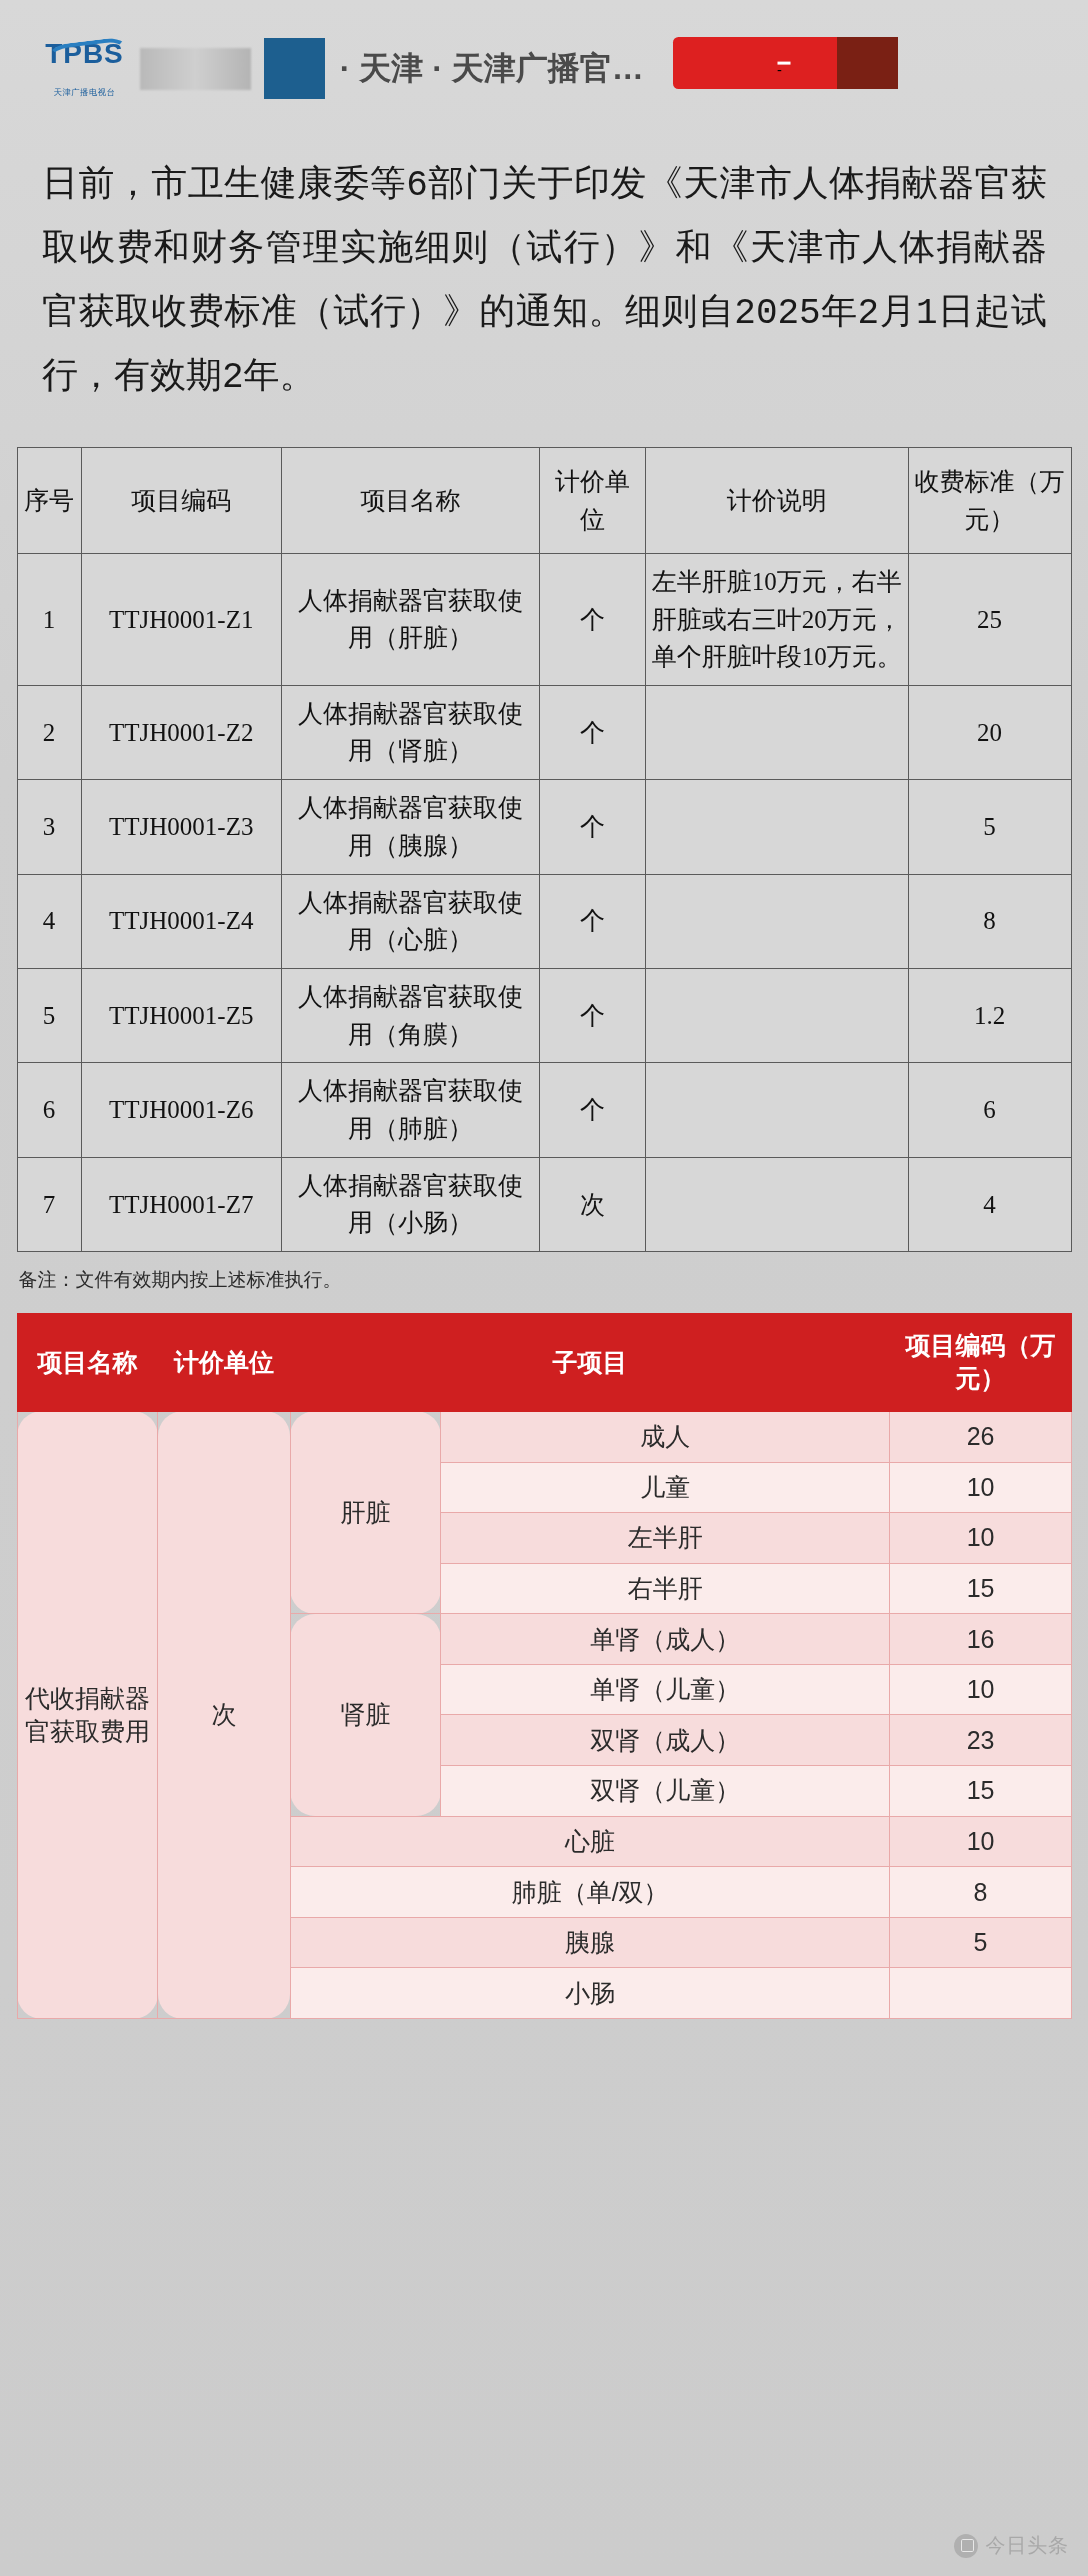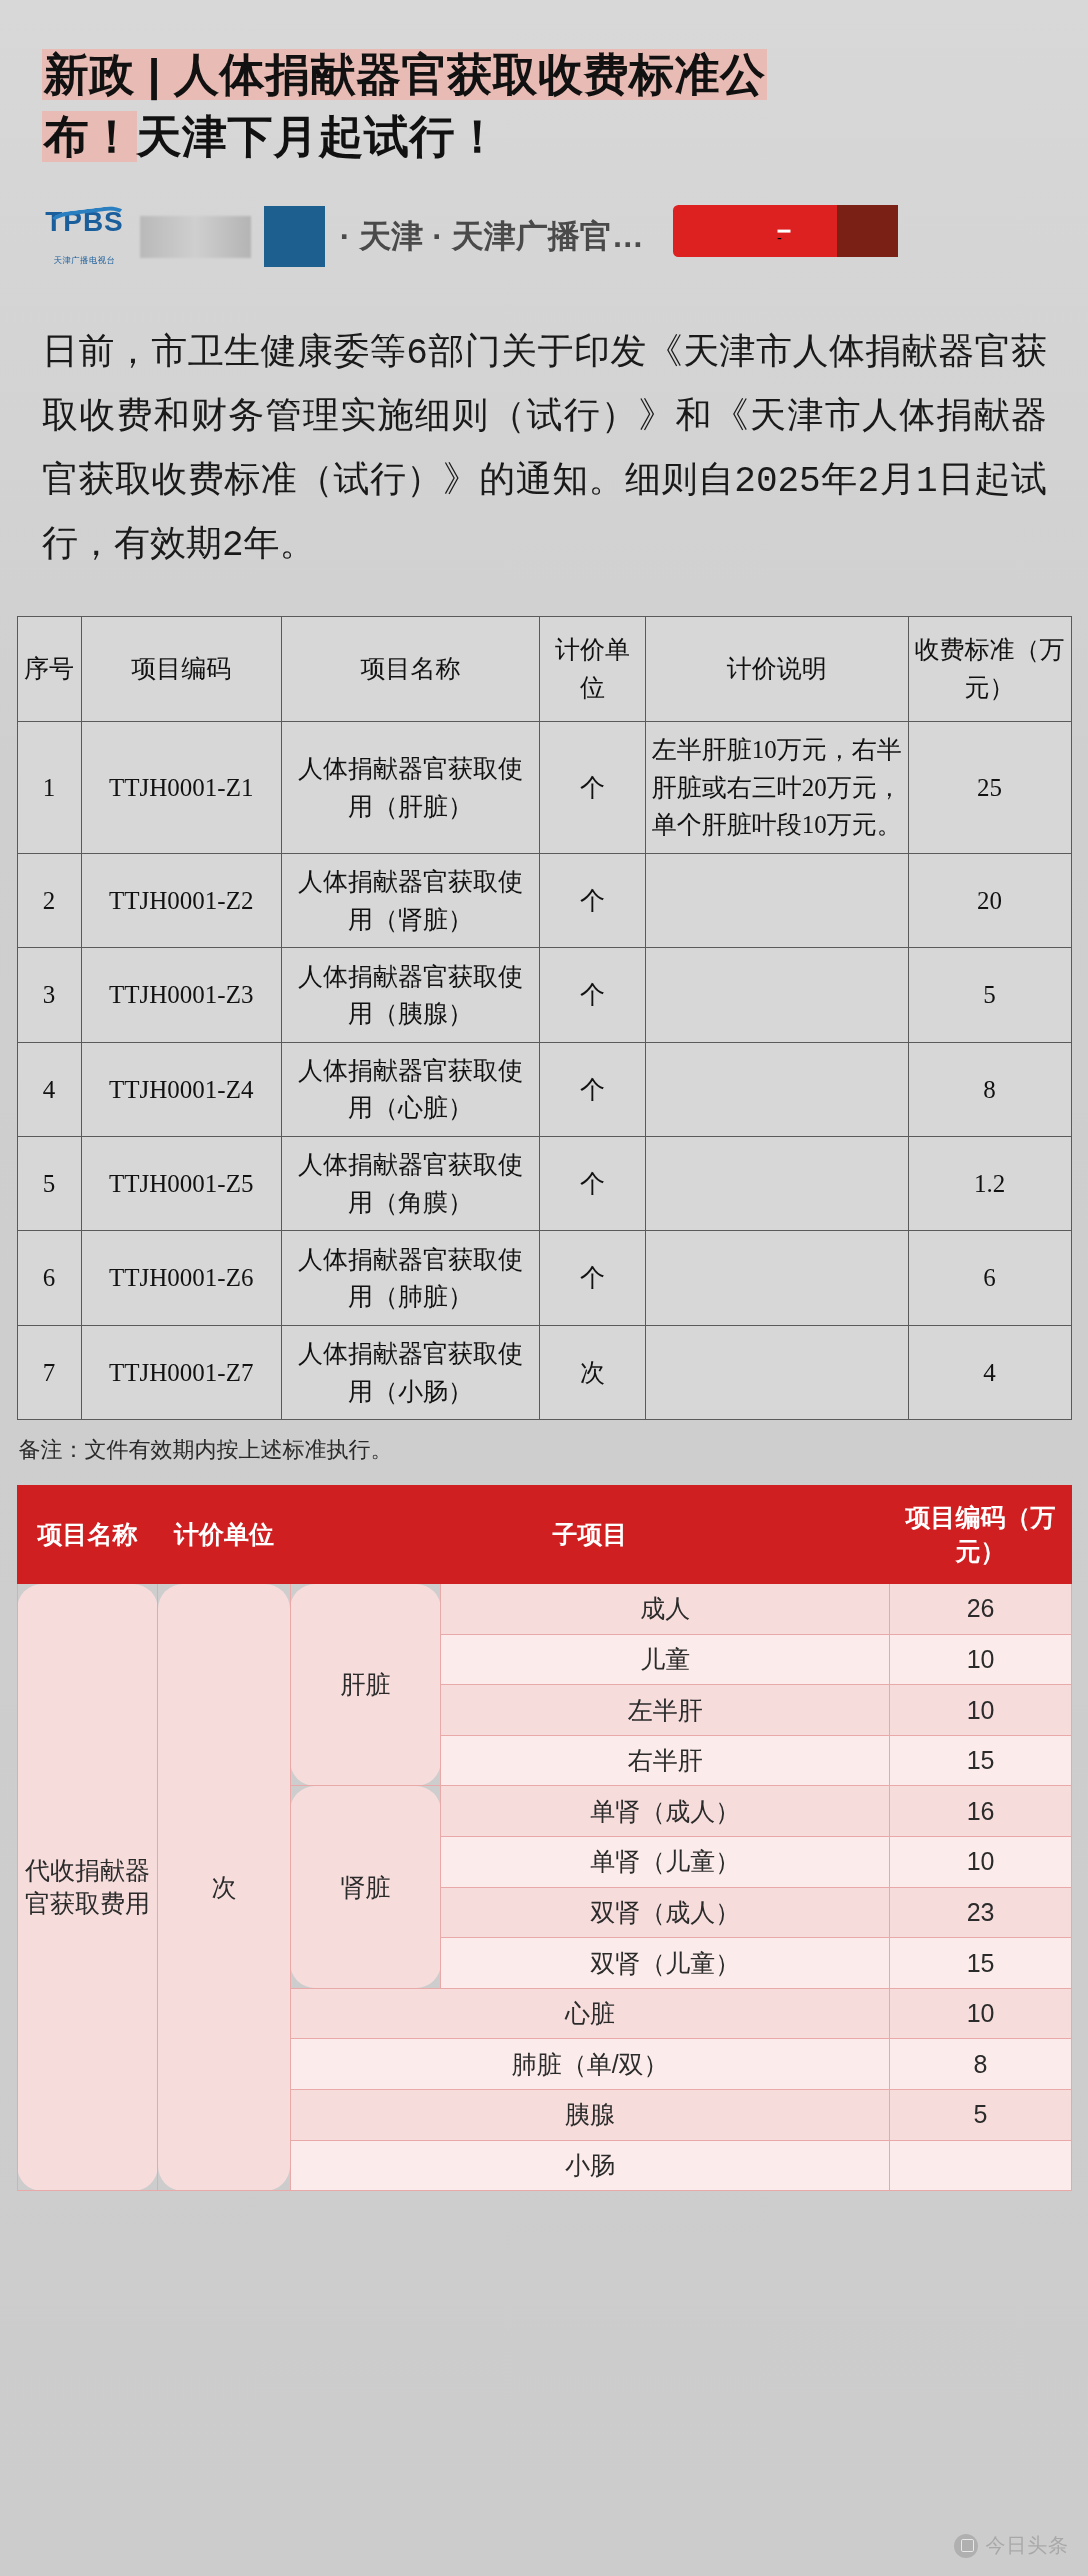--- a/index.html
+++ b/index.html
@@ -172,21 +172,21 @@
   table.t1 thead td { font-size: 25px; padding: 14.8px 5.5px; }
   .c-no { width: 55px; }
   .c-code { width: 196px; }
   .c-name { width: 268px; }
   .c-unit { width: 101px; }
   .c-desc { width: 273px; }
   .c-fee { width: 162px; }
 
   .note {
     margin: 14.8px 18.5px 0 18.5px;
-    font-size: 22px;
+    font-size: 19px;
     color: #2a2a2a;
     font-family: Liberation Mono, monospace;
   }
 
   
   .tbl2-wrap {
     margin: 20px 16.6px 0 16.6px;
   }
   table.t2 {
     width: 1055px;
@@ -248,24 +248,20 @@
     color: #8c8c8c;
     letter-spacing: 0.9px;
   }
 </style>
 </head>
 <body>
 
 <div class="page">
   <div class="content">
 
-    <div class="headline">
-      <span class="hl-line"><span class="hl-hilite">新政 | 人体捐献器官获取收费标准公</span></span>
-      <span class="hl-line"><span class="hl-hilite">布！</span><span class="hl-plain">天津下月起试行！</span></span>
-    </div>
 
     <div class="byline">
       <div class="logo">
         <div class="logo-swoosh"></div>
         <div class="logo-mark">TPBS</div>
         <div class="logo-sub">天津广播电视台</div>
       </div>
       <div class="blur-a"></div>
       <div class="blur-b"></div>
       <div class="byline-text">· 天津 · 天津广播官…</div>

